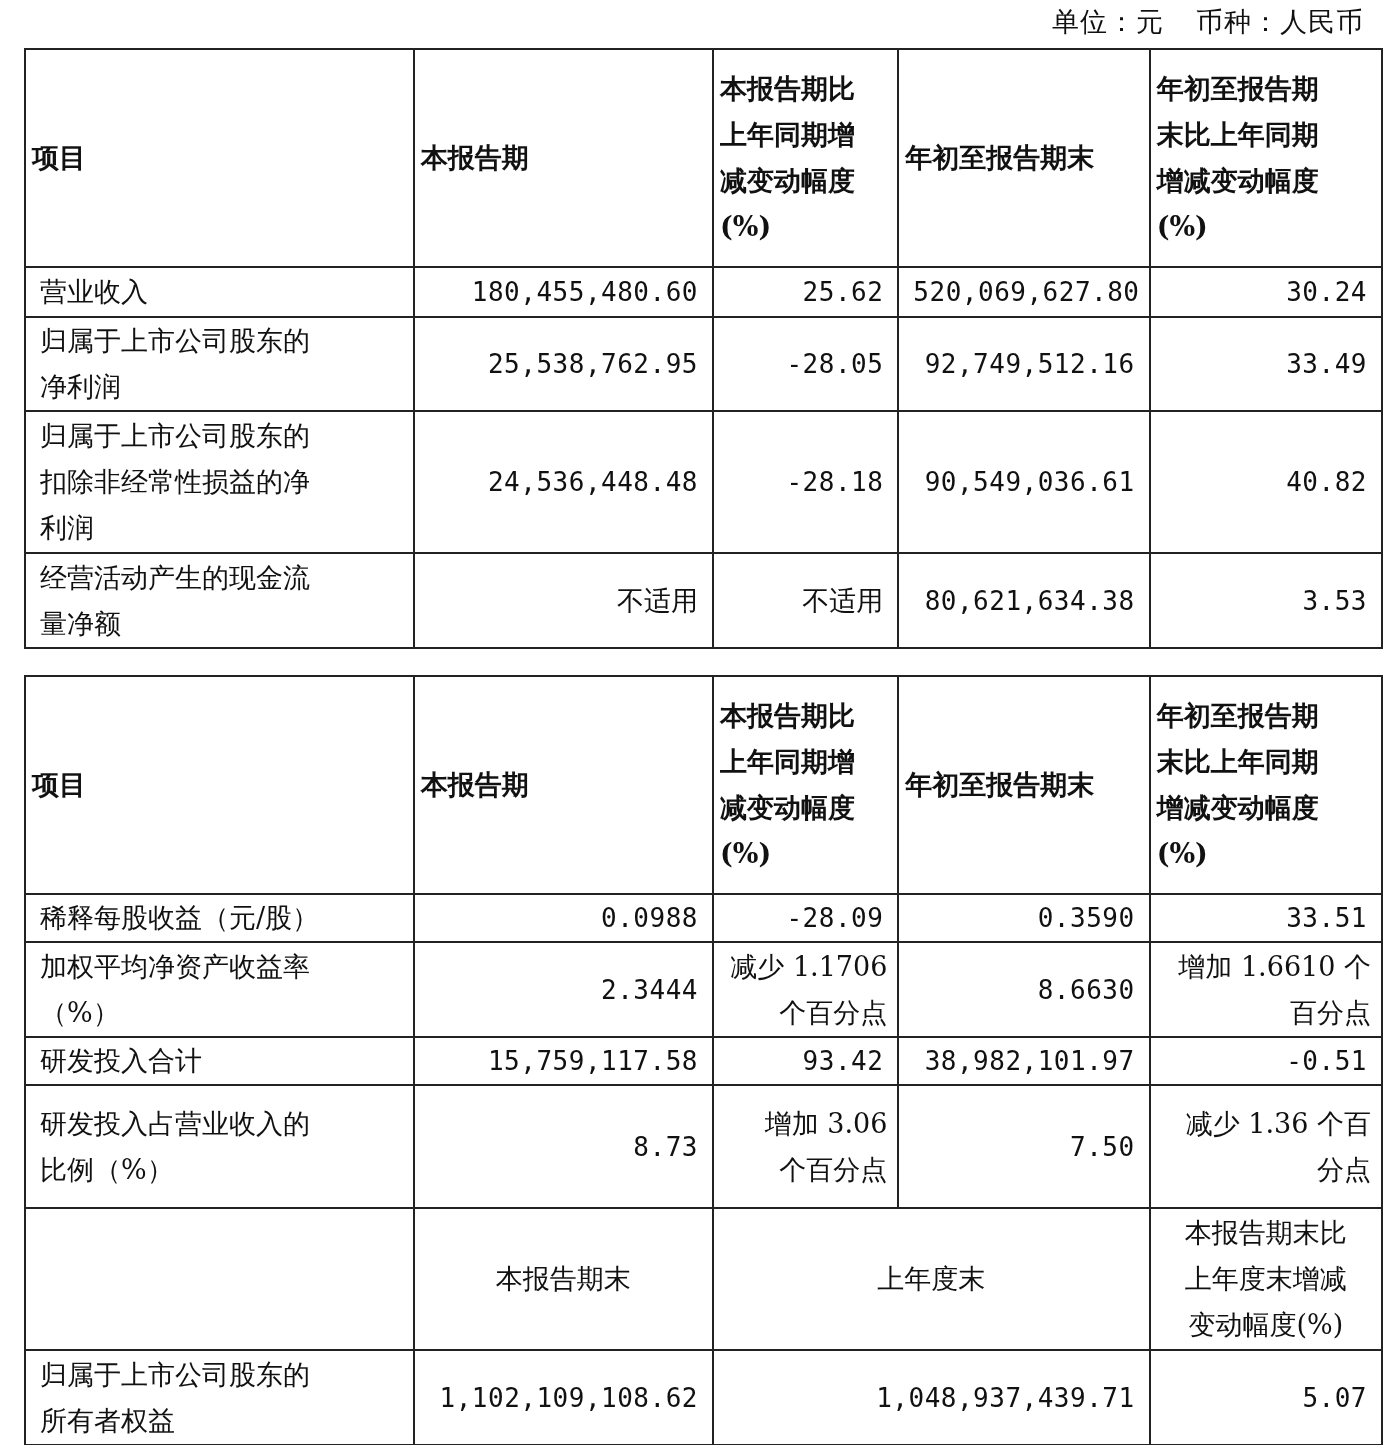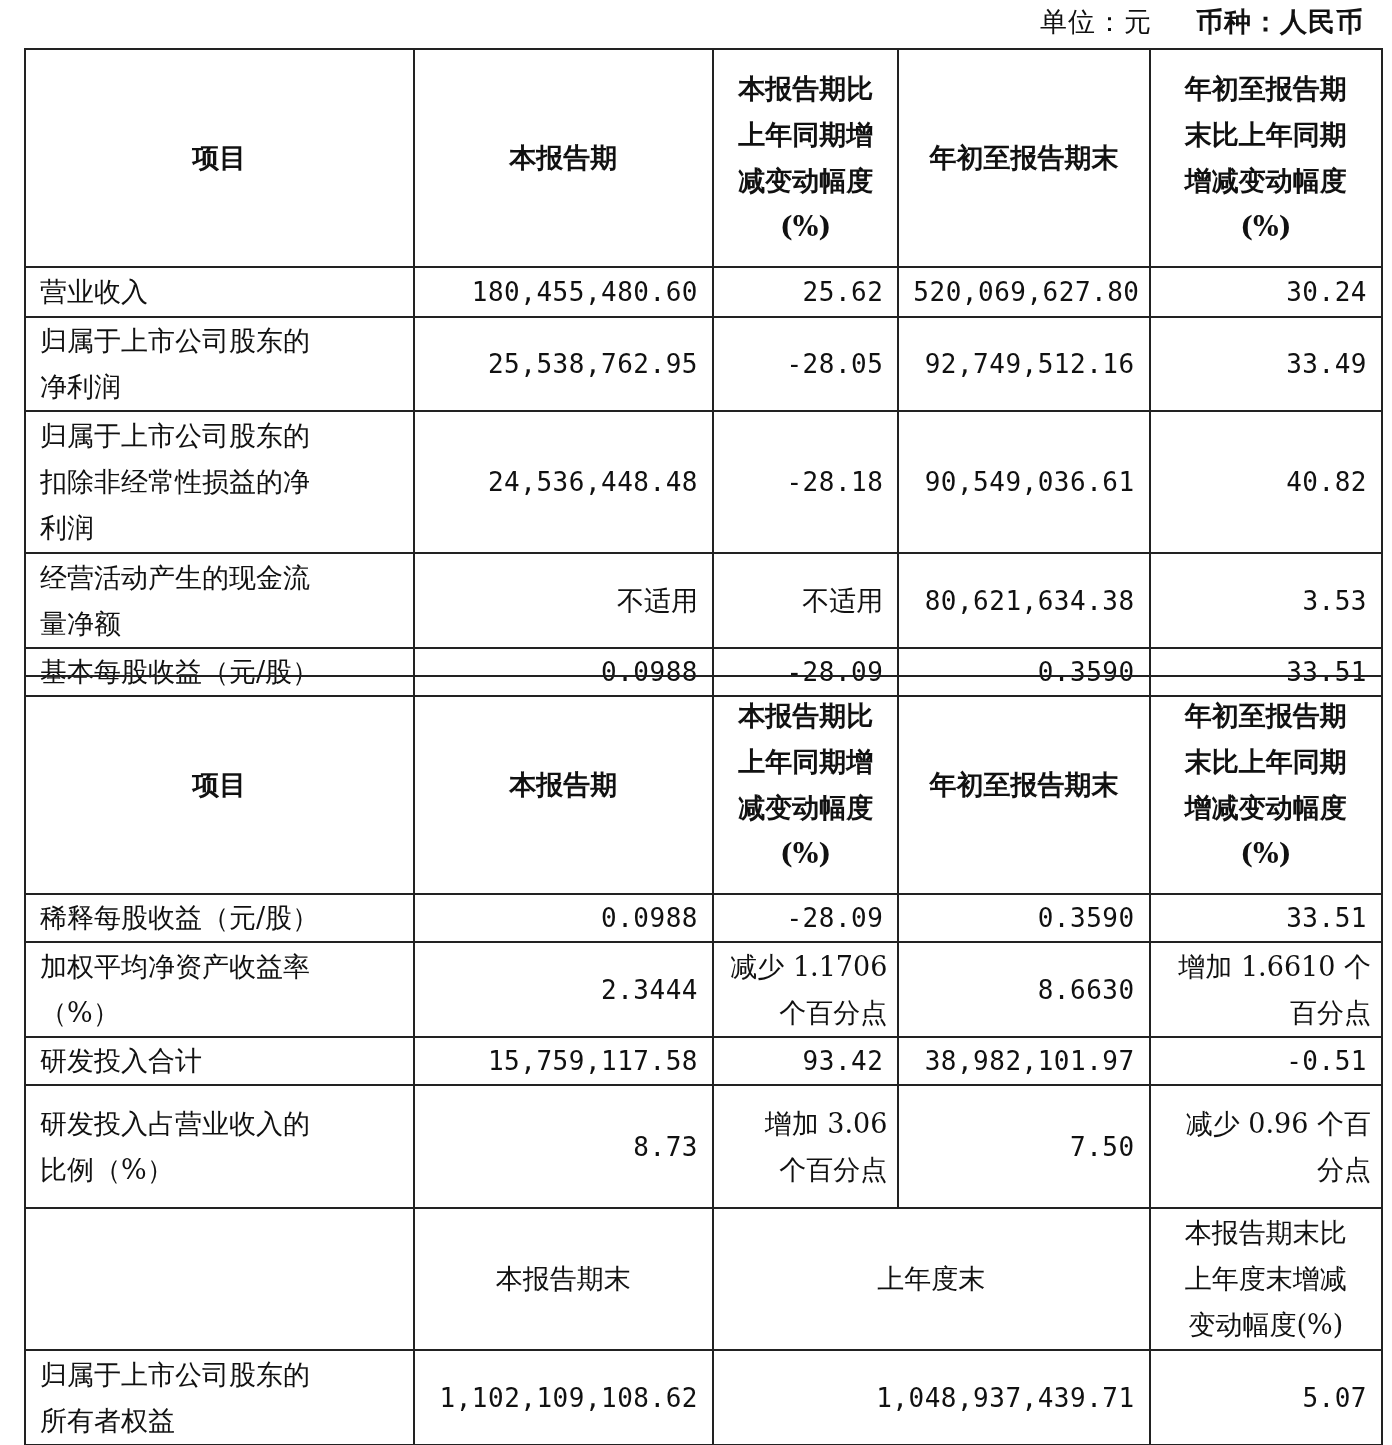--- a/index.html
+++ b/index.html
@@ -1,22 +1,22 @@
 <!DOCTYPE html>
 <html><head>
 <meta charset="utf-8">
 <style>
   html, body { margin: 0; padding: 0; background: #ffffff; }
   body { width: 1392px; height: 1445px; position: relative; overflow: hidden;
          font-family: "DejaVu Serif", "Liberation Serif", serif; color: #111; }
   .unit { position: absolute; top: 4px; right: 28px; font-size: 27px; letter-spacing: 1px; }
-  .unit span + span { margin-left: 44px; font-weight: bold; }
+  .unit span + span { margin-left: 32px; }
   table { position: absolute; left: 24px; border-collapse: collapse; table-layout: fixed; width: 1359px; }
   td { border: 2px solid #222; font-size: 27px; line-height: 46px; padding: 0 14px; vertical-align: middle; }
-  .hdr { font-weight: bold; text-align: center; padding: 16px 6px; }
+  .hdr { font-weight: bold; padding: 16px 6px; }
   .hdr-n { text-align: center; padding: 0 6px; }
   .lbl { text-align: left; }
   .num { text-align: right; font-family: "DejaVu Sans Mono", "Liberation Mono", monospace; font-size: 26px; letter-spacing: 0.5px; }
   .ctr { text-align: right; }
   .mixed { text-align: right; margin-top: 28px; }
   .c1 { width: 348px; } .c2 { width: 268px; } .c3 { width: 166px; } .c4 { width: 225px; } .c5 { width: 208px; }
   #t1 { top: 48px; }
   #t2 { top: 675px; }
 </style>
 </head>
@@ -83,27 +83,20 @@
   <tr style="height:95px">
     <td class="lbl">
       <div>经营活动产生的现金流</div>
       <div>量净额</div>
     </td>
     <td class="ctr">不适用</td>
     <td class="ctr">不适用</td>
     <td class="num">80,621,634.38</td>
     <td class="num">3.53</td>
   </tr>
-  <tr style="height:48px">
-    <td class="lbl">基本每股收益（元/股）</td>
-    <td class="num">0.0988</td>
-    <td class="num">-28.09</td>
-    <td class="num">0.3590</td>
-    <td class="num">33.51</td>
-  </tr>
 </tbody>
   </table>
 
 <table id="t2">
   <colgroup>
       <col class="c1">
       <col class="c2">
       <col class="c3">
       <col class="c4">
       <col class="c5">
@@ -161,21 +154,21 @@
       <div>研发投入占营业收入的</div>
       <div>比例（%）</div>
     </td>
     <td class="num">8.73</td>
     <td class="mixed" style="padding:0 10px">
       <div>增加 3.06</div>
       <div>个百分点</div>
     </td>
     <td class="num">7.50</td>
     <td class="mixed" style="padding:0 10px">
-      <div>减少 0.96 个百</div>
+      <div>减少 1.36 个百</div>
       <div>分点</div>
     </td>
   </tr>
   <tr style="height:142px">
     <td></td>
     <td class="hdr-n">本报告期末</td>
     <td class="hdr-n" colspan="2">上年度末</td>
     <td class="hdr-n">
       <div>本报告期末比</div>
       <div>上年度末增减</div>

